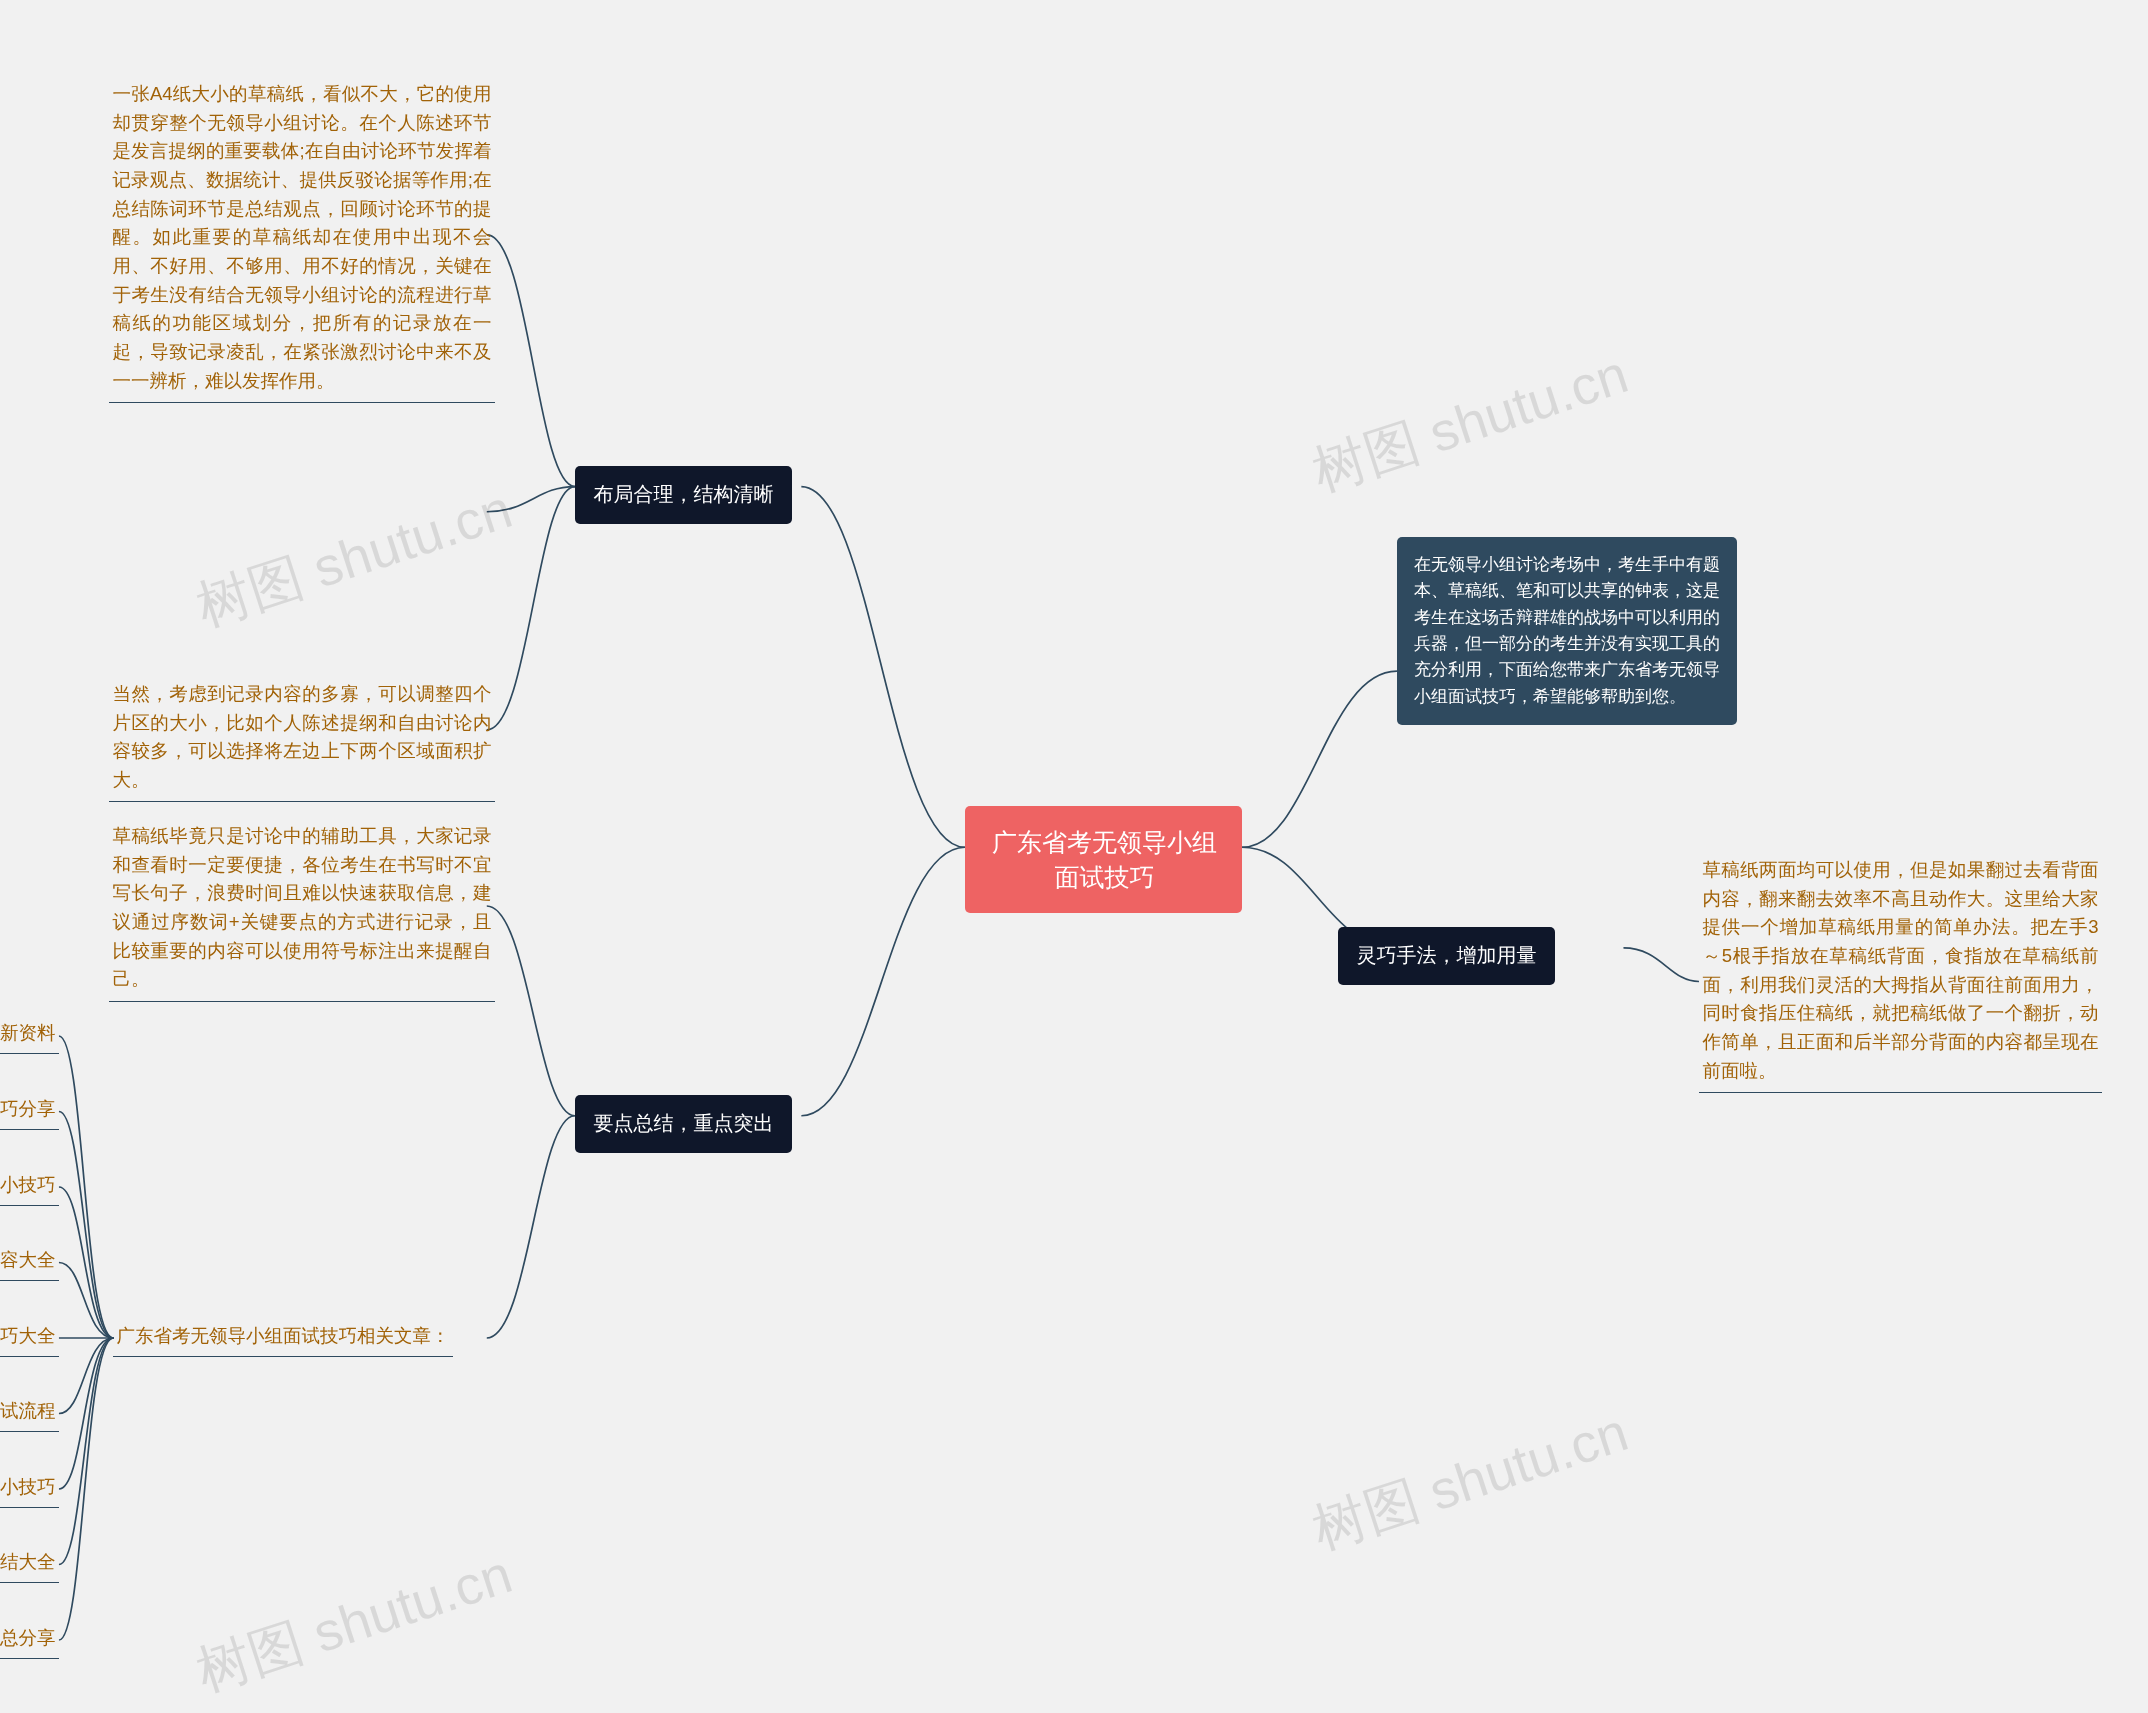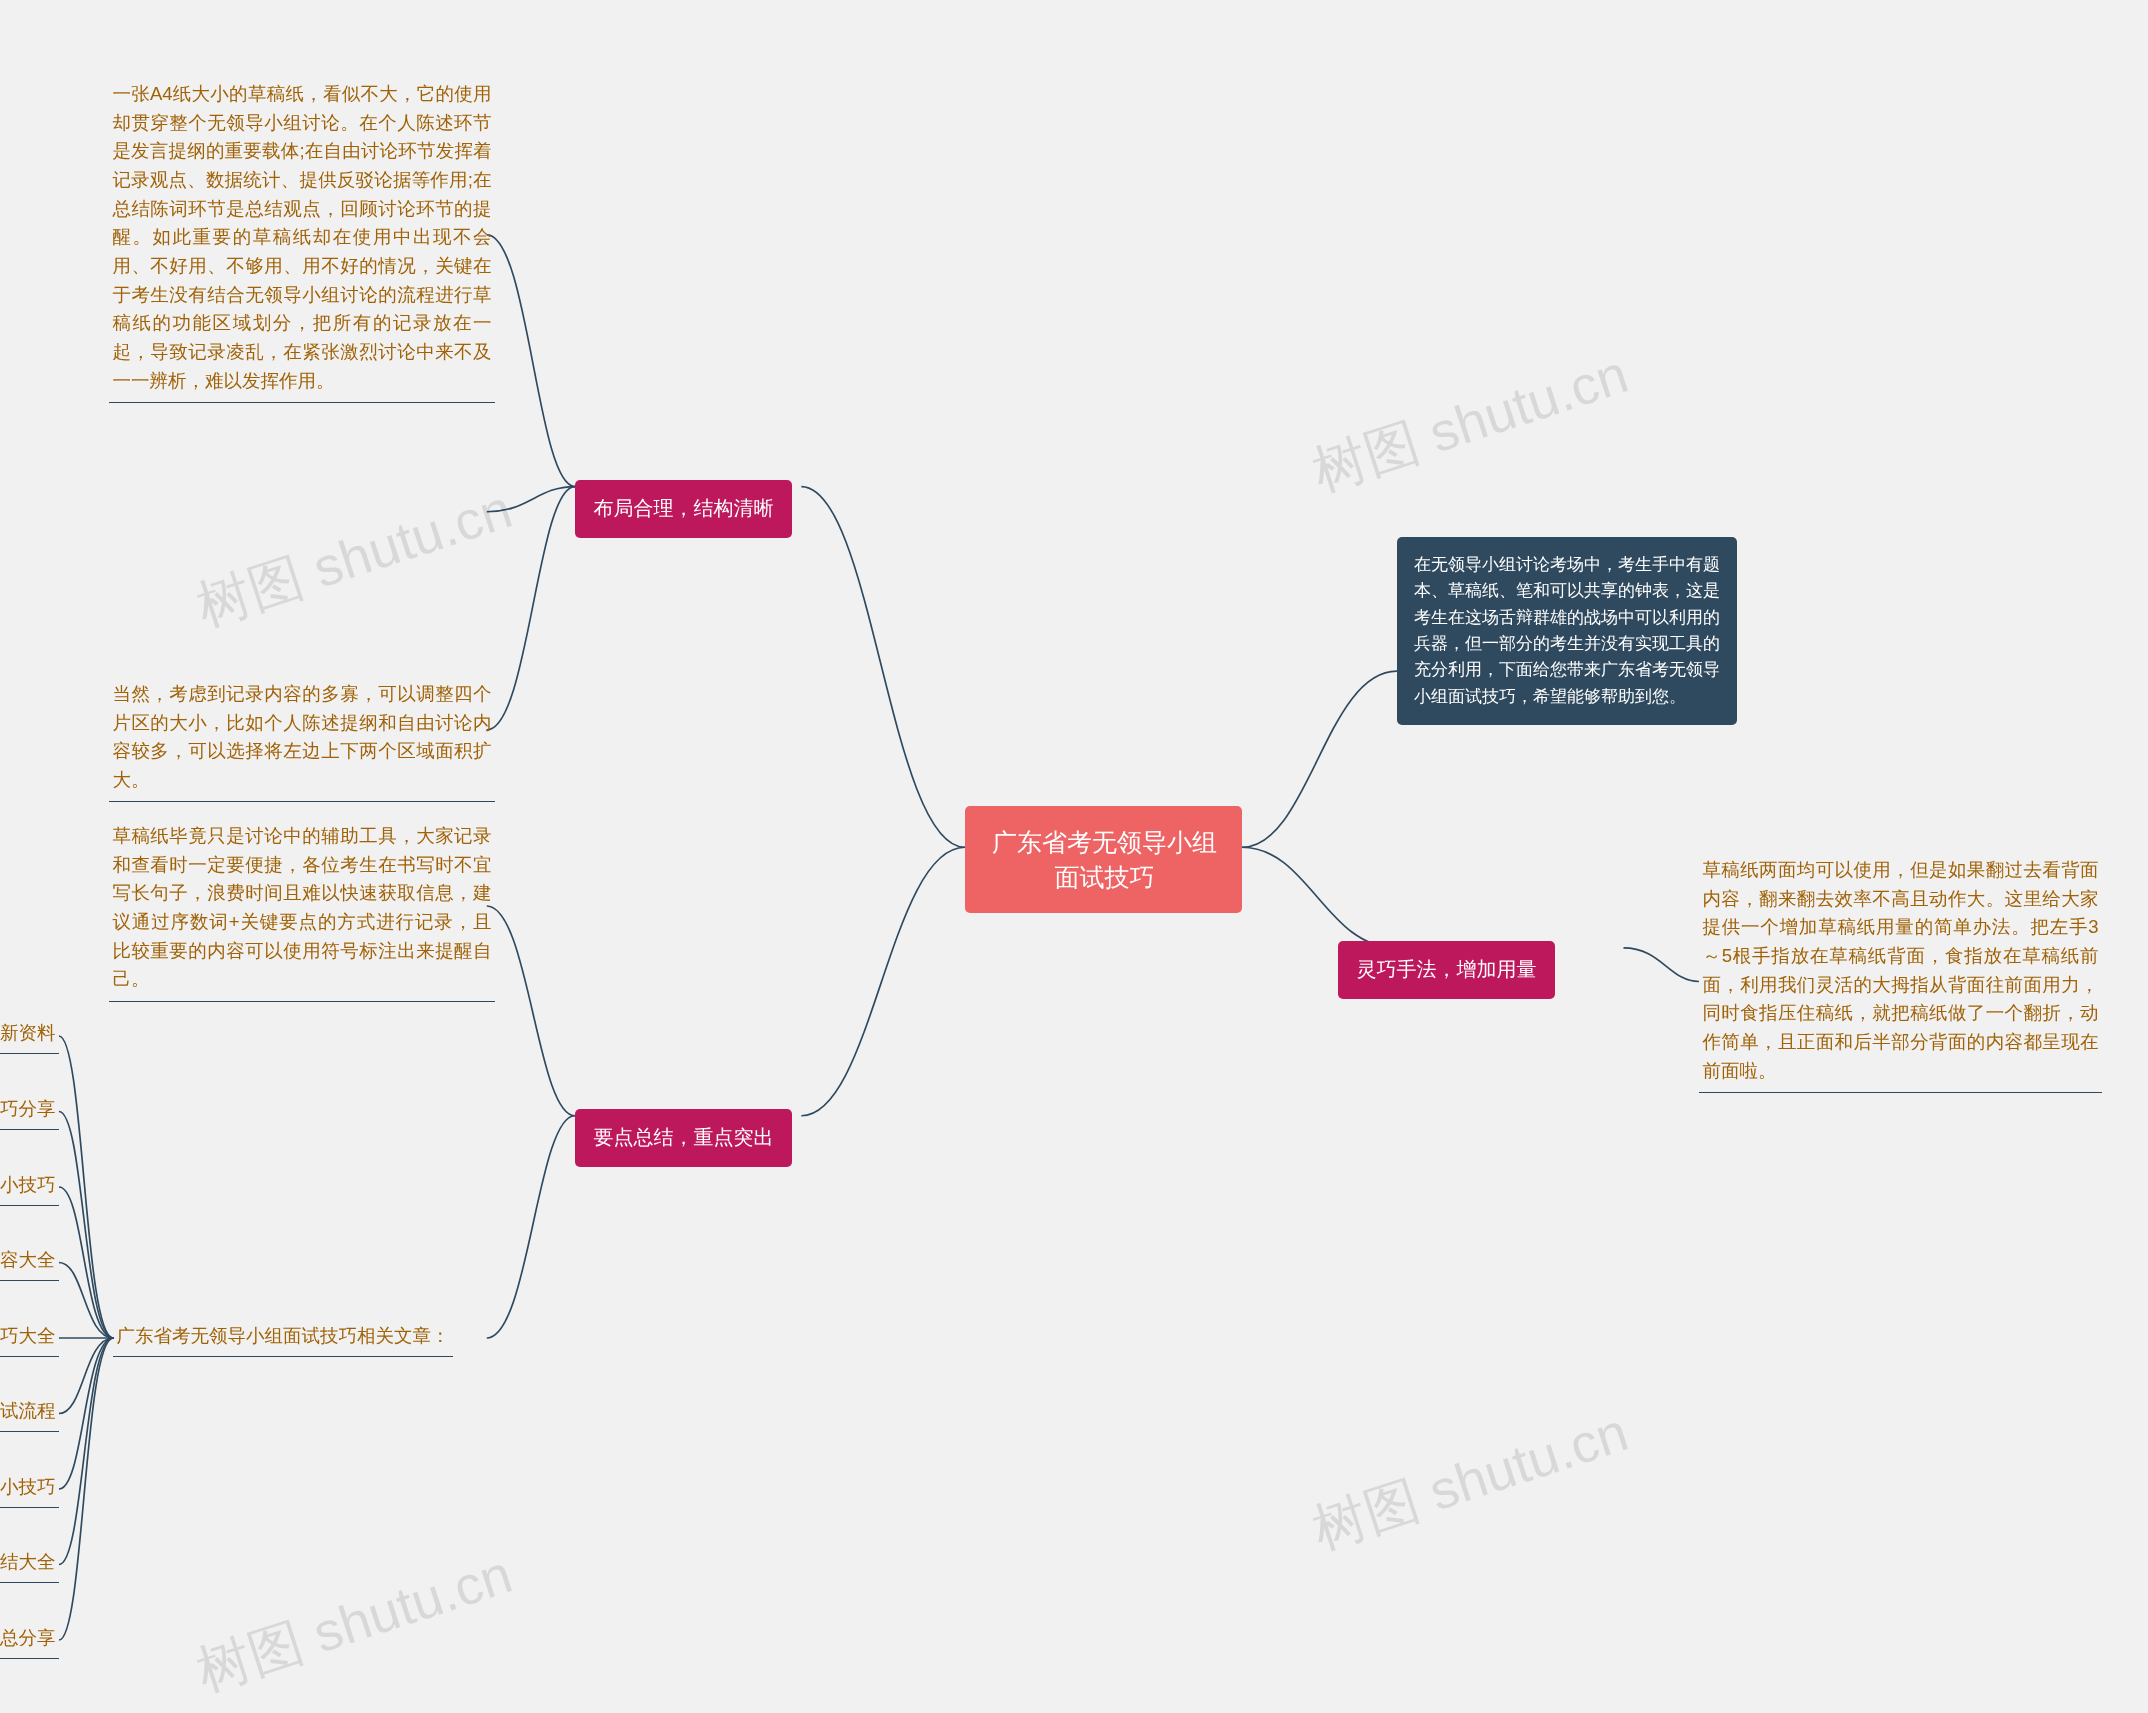--- a/index.html
+++ b/index.html
@@ -30,25 +30,24 @@
   }
   .root {
     background: #ee6363;
     width: 277px;
     padding: 18.5px 17px;
     text-align: center;
     font-size: 25px;
     line-height: 1.4;
   }
   .branch {
-    background: #be185d;
+    background: #0f172a;
     padding: 13.4px 18.5px;
     white-space: nowrap;
     text-align: left;
-    margin-top: 14px;
   }
   .intro {
     background: #2f4a5f;
     width: 340px;
     padding: 15px 17px;
     font-size: 17px;
   }
   .leaf {
     color: #a16207;
     background: transparent;

